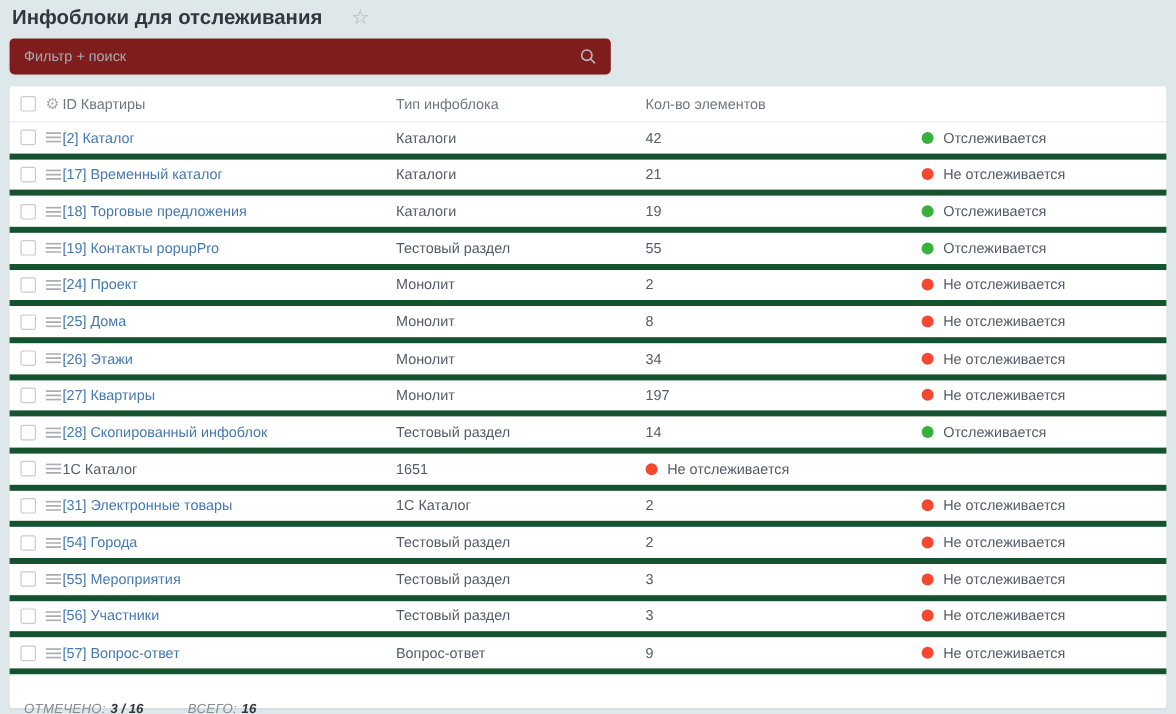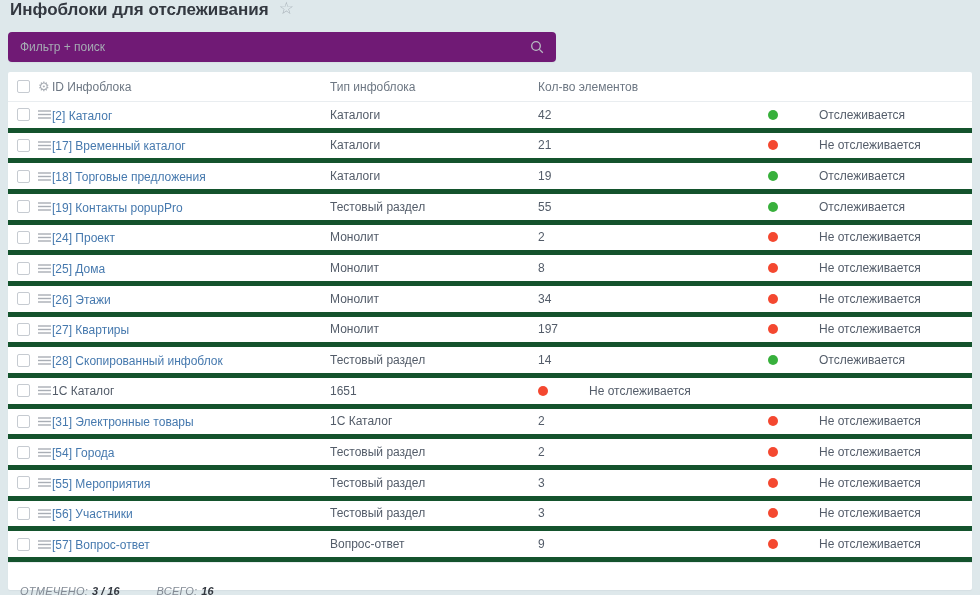--- a/index.html
+++ b/index.html
@@ -5,27 +5,27 @@
   * { box-sizing: border-box; margin: 0; padding: 0; }
   html, body { width: 980px; height: 595px; overflow: hidden; }
   body {
     background: #dee8eb;
     font-family: "Liberation Sans", sans-serif;
     color: #535c69;
   }
   .wrap { padding: 0 8px; }
 
   
-  .title-row { height: 30px; display: flex; gap: 10px; padding-left: 2px; }
+  .title-row { height: 30px; display: flex; align-items: center; gap: 24px; padding-left: 2px; }
   .page-title { font-size: 17px; font-weight: bold; color: #333840; }
   .fav-star { font-size: 17px; color: #aab3ba; line-height: 1; cursor: pointer; padding-bottom: 2px; }
 
   
   .filter-bar {
-    margin-top: 2px; width: 548px; height: 30px; background: #701a75;
+    margin-top: 2px; width: 501px; height: 30px; background: #7f1d1d;
     border-radius: 4px; display: flex; align-items: center; padding: 0 12px;
     box-shadow: 0 1px 1px rgba(83,92,105,0.06);
   }
   .filter-placeholder { font-size: 12px; color: #a5abb3; flex: 1; }
   .search-btn { display: flex; align-items: center; cursor: pointer; }
 
   
   .panel { margin-top: 10px; background: #ffffff; border-radius: 2px; height: 518px;
            box-shadow: 0 1px 1px rgba(83,92,105,0.06); }
   .grid-row { display: grid; grid-template-columns: 44px 278px 208px 230px 1fr; align-items: center; }
@@ -33,21 +33,21 @@
   .head-cell { font-size: 12px; color: #6d7783; display: flex; align-items: center; gap: 5px; cursor: pointer; }
   .body-row { height: 30.67px; border-bottom: 5px solid #14532d; }
   .cell-first { display: flex; align-items: center; padding-left: 9px; gap: 8px; }
   .cbx { width: 13px; height: 13px; background: #fff; border: 1px solid #c6cbd1; border-radius: 2px; cursor: pointer; flex: 0 0 auto; }
   .burger { display: flex; cursor: pointer; }
   .gear { font-size: 13px; color: #a9aeb5; line-height: 1; cursor: pointer; }
   .cell-text { font-size: 12px; color: #535c69; }
   .cell-link { font-size: 12px; color: #4679ae; text-decoration: none; cursor: pointer; }
   .cell-status { display: flex; align-items: center; gap: 8px; }
   .status-dot { width: 10px; height: 10px; border-radius: 50%; flex: 0 0 auto; }
-  .status-label { font-size: 12px; color: #535c69; margin-left: 33px; }
+  .status-label { font-size: 12px; color: #535c69; }
 
   
   .panel-footer { height: 35px; border-top: 1px solid #e9edf0; display: flex; align-items: flex-end; padding-left: 12px; font-style: italic; }
   .foot-label { font-size: 11px; color: #828a94; letter-spacing: 0.2px; }
   .foot-value { font-size: 11px; color: #333840; font-weight: bold; margin-left: 4px; }
   .foot-group2 { margin-left: 37px; display: flex; align-items: center; }
 </style>
 </head>
 <body>
 
@@ -68,21 +68,21 @@
     </div>
   </div>
 
   <div class="panel">
 
     <div class="grid-row head-row">
       <div class="cell-first">
         <div class="cbx"></div>
         <div class="gear">⚙</div>
       </div>
-      <div class="head-cell">ID Инфоблока</div>
+      <div class="head-cell">ID Квартиры</div>
       <div class="head-cell">Тип инфоблока</div>
       <div class="head-cell">Кол-во элементов</div>
     </div>
 
     <div>
   <div class="grid-row body-row">
     <div class="cell-first">
       <div class="cbx"></div>
       <div class="burger">
         <svg width="13" height="9" viewBox="0 0 13 9">

